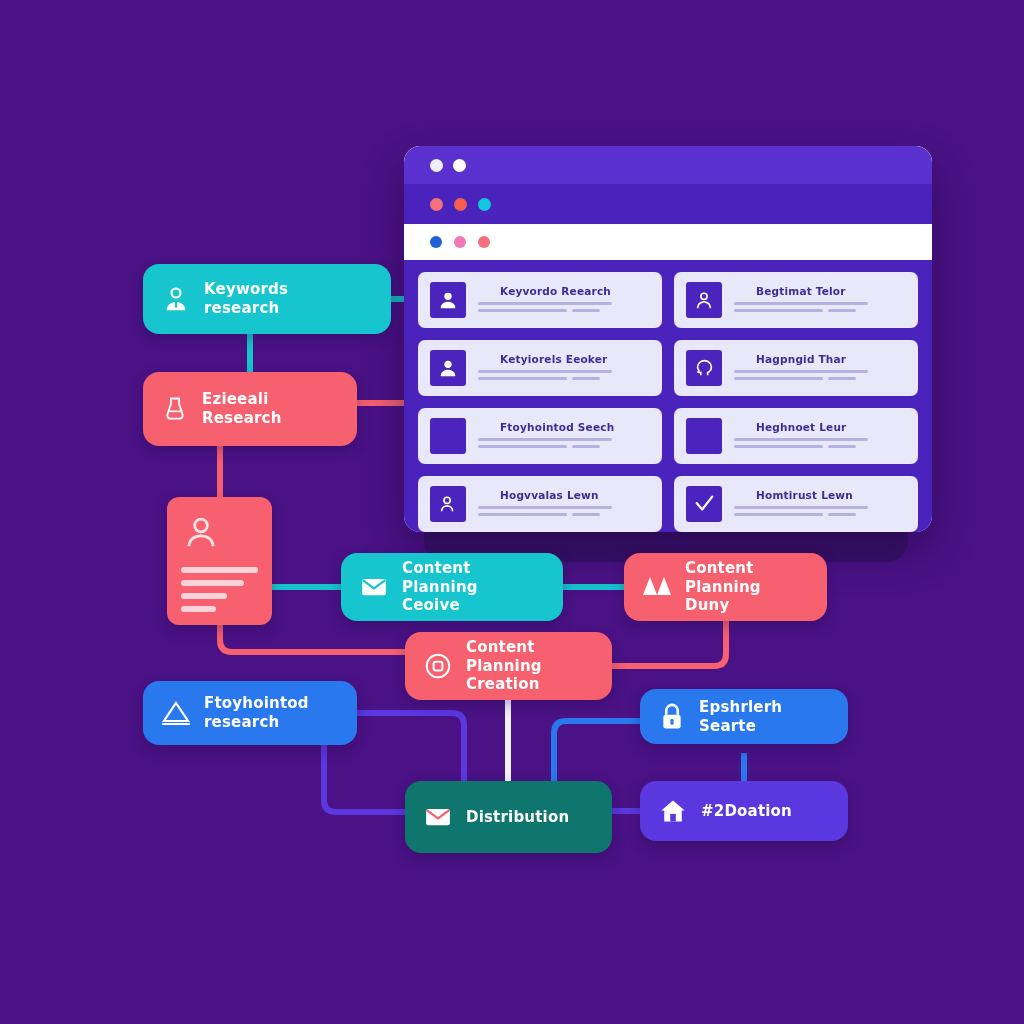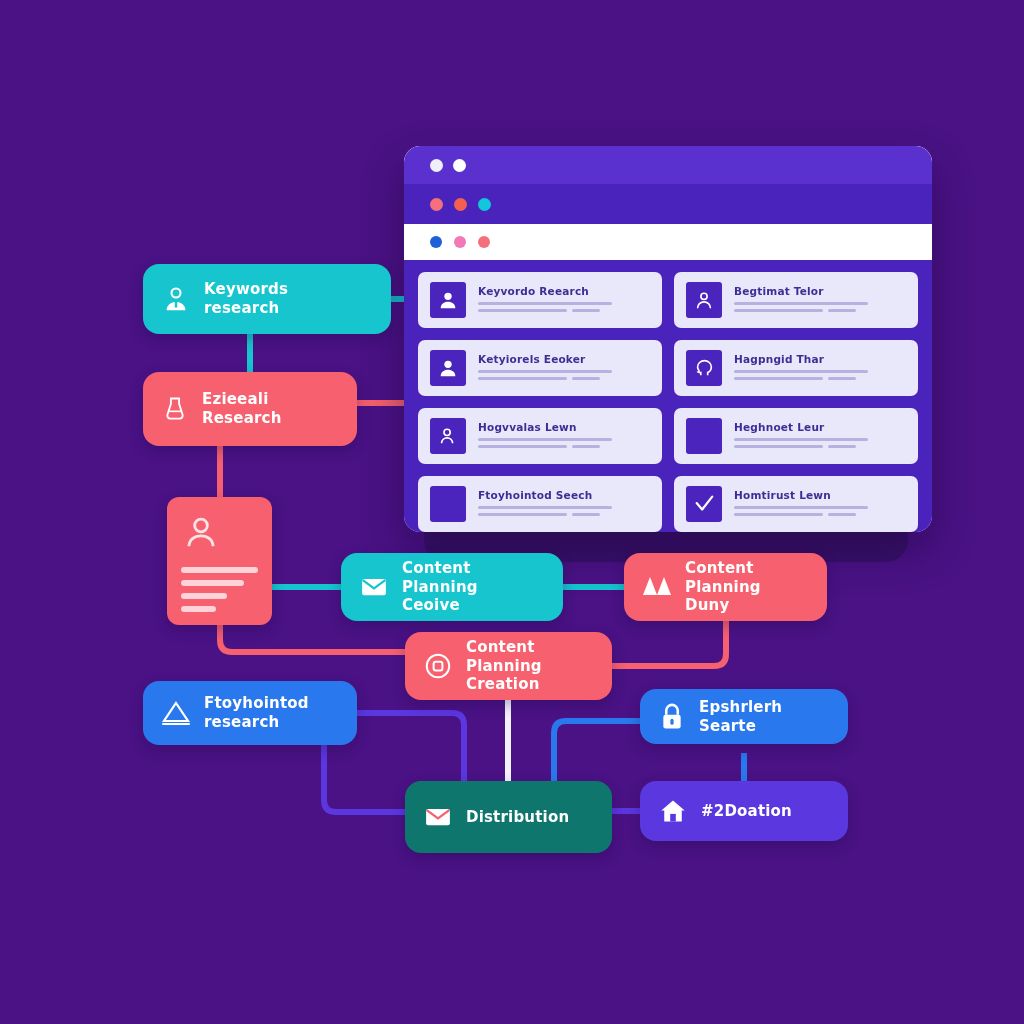--- a/index.html
+++ b/index.html
@@ -50,21 +50,21 @@
     box-sizing:border-box;flex:none;
   }
   .card-thumb{
     width:36px;height:36px;border-radius:3px;background:#4b23bd;
     display:flex;align-items:center;justify-content:center;flex:none;
   }
   .card-body{flex:1;min-width:0;}
   .card-title{
     font-size:10.5px;color:#3f2d96;letter-spacing:.2px;
     white-space:nowrap;overflow:hidden;text-overflow:ellipsis;
-    margin-bottom:5px;font-weight:600;
+    margin-bottom:5px;font-weight:600;margin-left:22px;
   }
   .bar{height:3.5px;border-radius:2px;background:#b7b1e0;margin-bottom:3.5px;}
   .bar.w1{width:78%;}
   .bar.w2{width:52%;}
   .bar.w3{width:16%;display:inline-block;margin-left:5px;}
   .barrow{display:flex;align-items:center;}
 
   
   .node{
     position:absolute;z-index:5;border-radius:16px;
@@ -171,40 +171,40 @@
             <div class="card-title">Ketyiorels Eeoker</div>
             <div class="bar w1"></div>
             <div class="barrow">
               <div class="bar w2"></div>
               <div class="bar w3"></div>
             </div>
           </div>
         </div>
 
         <div class="card">
+          <span class="card-thumb"></span>
+          <div class="card-body">
+            <div class="card-title">Ftoyhointod Seech</div>
+            <div class="bar w1"></div>
+            <div class="barrow">
+              <div class="bar w2"></div>
+              <div class="bar w3"></div>
+            </div>
+          </div>
+        </div>
+
+        <div class="card">
           <span class="card-thumb">
             <svg width="22" height="22" viewBox="0 0 24 24" fill="none" stroke="#ffffff" stroke-width="1.8">
               <circle cx="11" cy="8" r="3.4"></circle>
                 <path d="M5 20c0-3.6 2.8-6 6-6s6 2.4 6 6"></path>
             </svg>
           </span>
           <div class="card-body">
             <div class="card-title">Hogvvalas Lewn</div>
-            <div class="bar w1"></div>
-            <div class="barrow">
-              <div class="bar w2"></div>
-              <div class="bar w3"></div>
-            </div>
-          </div>
-        </div>
-
-        <div class="card">
-          <span class="card-thumb"></span>
-          <div class="card-body">
-            <div class="card-title">Ftoyhointod Seech</div>
             <div class="bar w1"></div>
             <div class="barrow">
               <div class="bar w2"></div>
               <div class="bar w3"></div>
             </div>
           </div>
         </div>
 
       </div>
 

